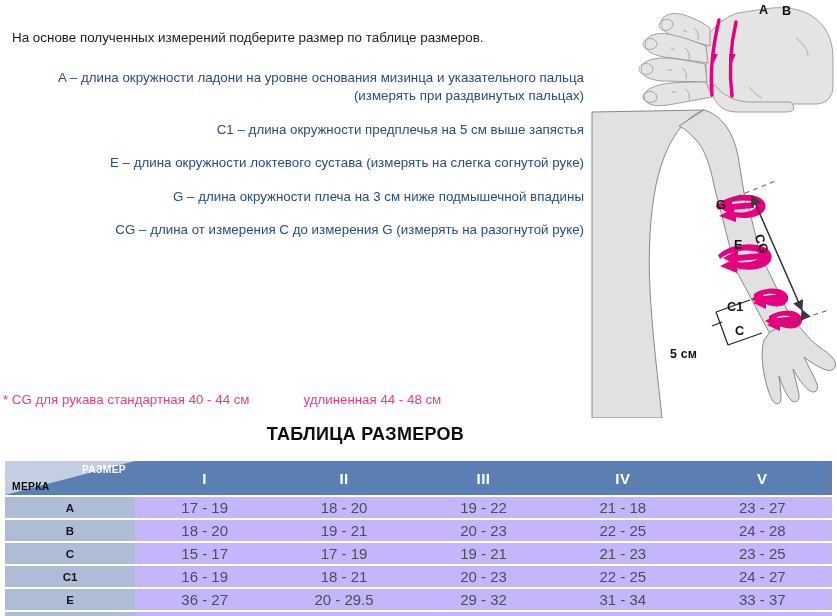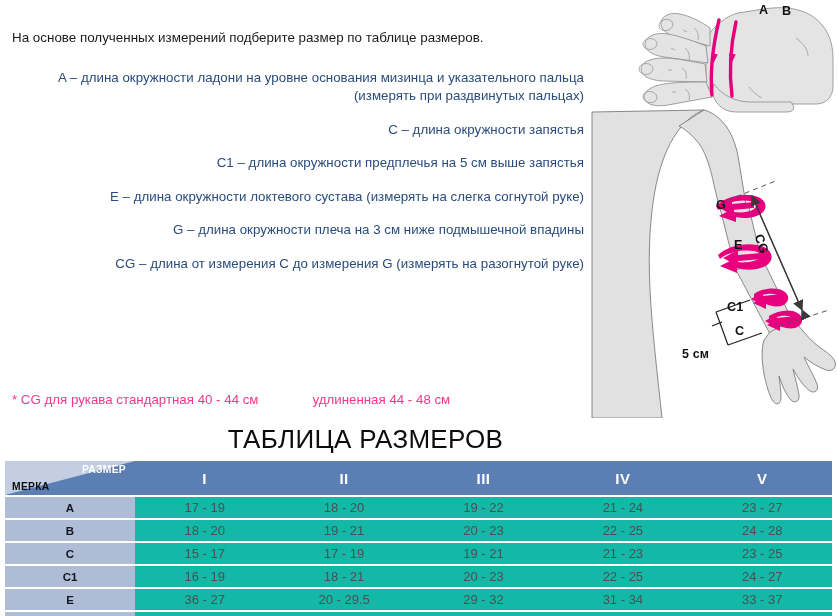--- a/index.html
+++ b/index.html
@@ -32,21 +32,21 @@
     color: #2a4c7d;
     font-size: 13.3px;
     line-height: 18.5px;
     margin-bottom: 15px;
     letter-spacing: 0.02px;
     text-align: right;
   }
   .def:last-child { margin-bottom: 8px; }
 
   .note {
-    position: absolute; left: 12px; top: 392px;
+    position: absolute; left: 3px; top: 392px;
     color: #f0388c;
     font-size: 13.3px;
     white-space: nowrap;
   }
   .note .gap { display: inline-block; width: 54px; }
 
   
   .illus {
     position: absolute; left: 586px; top: 0px;
     width: 251px; height: 418px;
@@ -64,28 +64,28 @@
   .lbl-G { left: 130px; top: 198px; }
   .lbl-E { left: 148px; top: 238px; }
   .lbl-C1 { left: 141px; top: 300px; }
   .lbl-C { left: 149px; top: 324px; }
   .lbl-CG {
     left: 180px; top: 232px;
     transform: rotate(72deg);
     transform-origin: left top;
     font-size: 12.8px;
   }
-  .lbl-5cm { left: 96px; top: 347px; font-size: 12.4px; }
+  .lbl-5cm { left: 84px; top: 347px; font-size: 12.4px; }
 
   
   .table-title {
     position: absolute; left: 0; top: 424px; width: 731px;
     text-align: center;
-    font-size: 26px;
-    font-weight: normal;
+    font-size: 18px;
+    font-weight: bold;
     color: #0d0d0d;
     letter-spacing: 0.3px;
   }
 
   .size-table {
     position: absolute; left: 5px; top: 461px;
     width: 827px;
     border-collapse: collapse;
     table-layout: fixed;
   }
@@ -133,40 +133,39 @@
   td.row-label {
     background: #aebcd6;
     color: #12161f;
     font-size: 11.5px;
     font-weight: bold;
     text-align: center;
     height: 21px;
     vertical-align: middle;
   }
   td.val {
-    background: #14b8a6;
+    background: #c4b5fd;
     color: #4a4f55;
-    font-size: 13px;
+    font-size: 15px;
     text-align: center;
     height: 21px;
     vertical-align: middle;
   }
   tr.trow { }
   .spacer-row td { height: 2px; background: #ffffff; padding: 0; }
 </style>
 </head>
 <body>
 
 <div class="page">
 
   <div class="text-col">
     <div class="intro2">На основе полученных измерений подберите размер по таблице размеров.</div>
     <div class="defs">
       <div class="def">A – длина окружности ладони на уровне основания мизинца и указательного пальца (измерять при раздвинутых пальцах)</div>
-      <div class="def">C – длина окружности запястья</div>
       <div class="def">C1 – длина окружности предплечья на 5 см выше запястья</div>
       <div class="def">E – длина окружности локтевого сустава (измерять на слегка согнутой руке)</div>
       <div class="def">G – длина окружности плеча на 3 см ниже подмышечной впадины</div>
       <div class="def">CG – длина от измерения C до измерения G (измерять на разогнутой руке)</div>
     </div>
   </div>
 
   <div class="note">
     <span>* CG для рукава  стандартная 40 - 44 см</span><span class="gap"></span><span>удлиненная 44 - 48 см</span>
   </div>
@@ -321,21 +320,21 @@
     <tbody>
       <tr class="spacer-row">
           <td colspan="6"></td>
         </tr>
 
       <tr class="trow">
         <td class="row-label">A</td>
         <td class="val">17 - 19</td>
         <td class="val">18 - 20</td>
         <td class="val">19 - 22</td>
-        <td class="val">21 - 24</td>
+        <td class="val">21 - 18</td>
         <td class="val">23 - 27</td>
       </tr>
       <tr class="spacer-row">
           <td colspan="6"></td>
         </tr>
 
       <tr class="trow">
         <td class="row-label">B</td>
         <td class="val">18 - 20</td>
         <td class="val">19 - 21</td>

